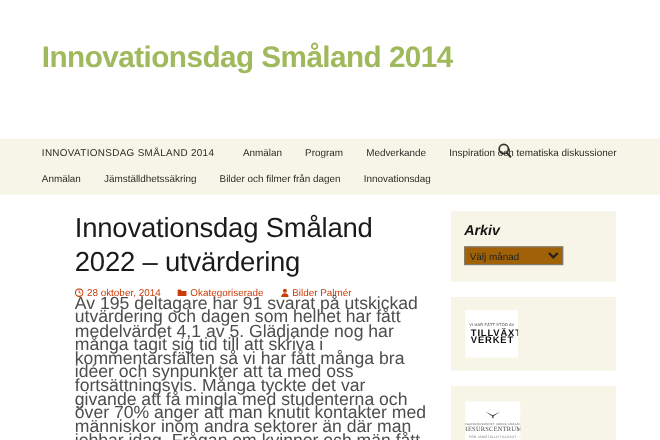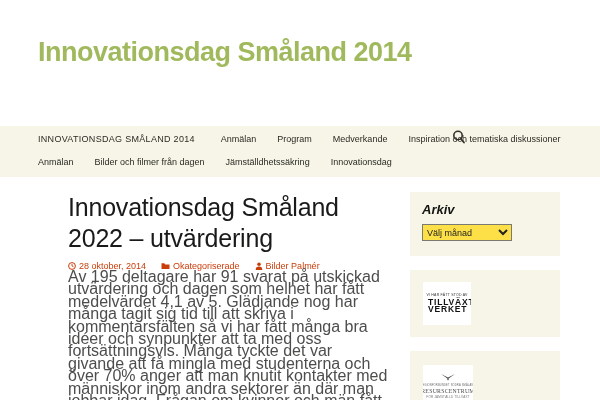--- a/index.html
+++ b/index.html
@@ -83,21 +83,21 @@
     font-weight: 600;
     color: #141412;
   }
   .archive-select {
     margin-top: 7px;
     width: 90px;
     height: 17px;
     font-size: 9px;
     font-family: "Liberation Sans", sans-serif;
     border: 1px solid #7a7a72;
-    background: #fde047;
+    background: #a16207;
     color: #222;
   }
   .widget-logo { height: 67px; display: flex; align-items: center; padding-left: 13px; }
   .widget-logo.last { height: 70px; }
   .logo-box {
     background: #ffffff;
     width: 48px; height: 43px;
     display: flex;
     flex-direction: column;
     align-items: center;
@@ -131,22 +131,22 @@
 <nav class="main-nav">
   <div class="nav-row">
     <a class="nav-item home">INNOVATIONSDAG SMÅLAND 2014</a>
     <a class="nav-item">Anmälan</a>
     <a class="nav-item">Program</a>
     <a class="nav-item">Medverkande</a>
     <a class="nav-item">Inspiration och tematiska diskussioner</a>
   </div>
   <div class="nav-row second">
     <a class="nav-item">Anmälan</a>
+    <a class="nav-item">Jämställdhetssäkring</a>
     <a class="nav-item">Bilder och filmer från dagen</a>
-    <a class="nav-item">Jämställdhetssäkring</a>
     <a class="nav-item">Innovationsdag</a>
   </div>
   <span class="search-toggle">
     <svg width="16" height="16" viewBox="0 0 16 16">
       <circle cx="7" cy="6.5" r="4.2" fill="none" stroke="#33332d" stroke-width="1.6"></circle>
       <line x1="10" y1="10" x2="13" y2="13.5" stroke="#33332d" stroke-width="1.8" stroke-linecap="round"></line>
     </svg>
   </span>
 </nav>
 

